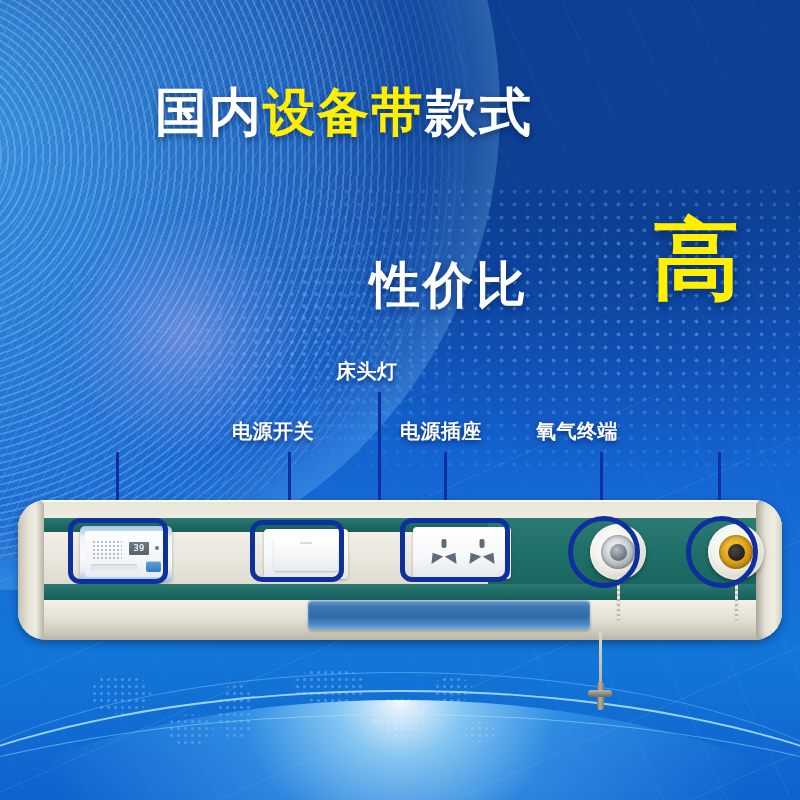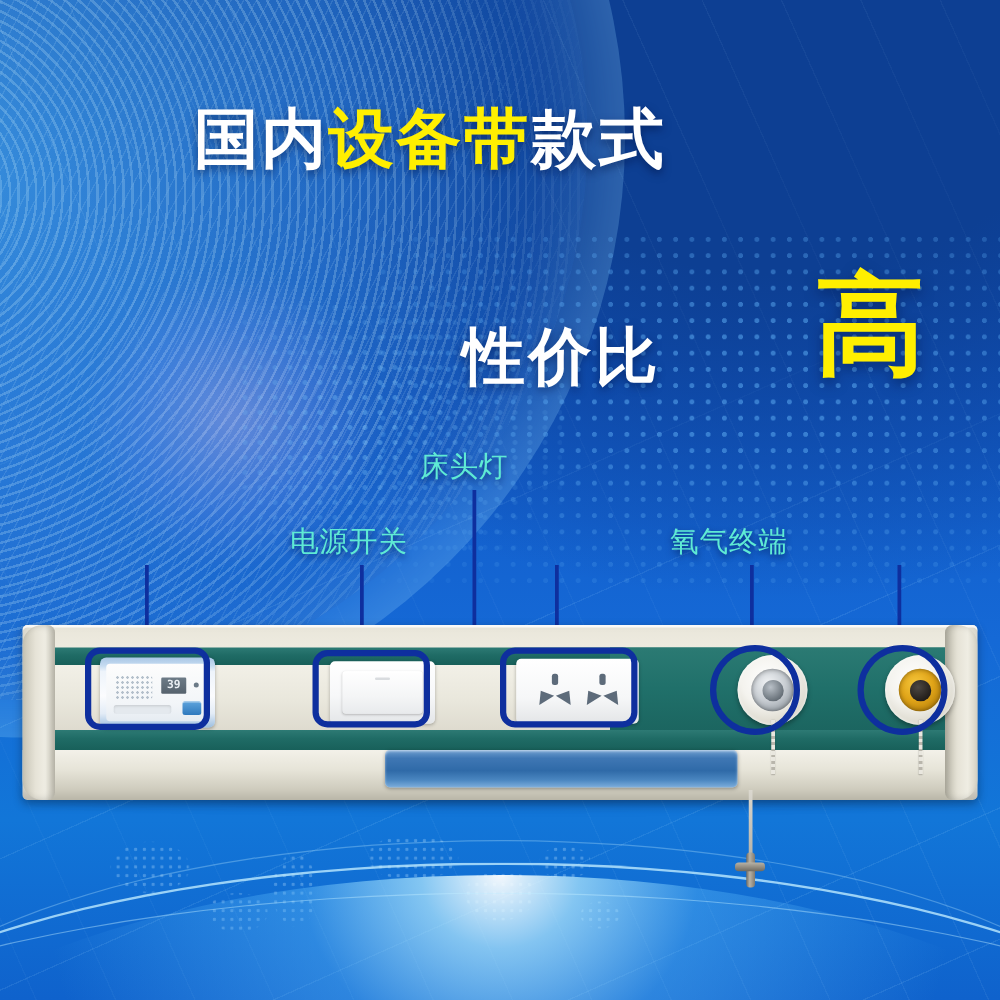--- a/index.html
+++ b/index.html
@@ -110,29 +110,29 @@
     text-shadow:0 3px 7px rgba(0,20,70,.55);}
   .hl-w{color:#ffffff;}
   .hl-y{color:#ffef00;}
   .hl-line2{position:absolute;left:0;top:82px;width:800px;}
   .hl-xjb{position:absolute;left:370px;top:84px;font-size:50px;font-weight:bold;color:#ffffff;
     letter-spacing:3px;text-shadow:0 3px 8px rgba(0,20,70,.55);}
   .hl-gao{position:absolute;left:652px;top:48px;font-size:88px;font-weight:bold;color:#ffef00;
     line-height:1;text-shadow:0 4px 10px rgba(0,20,70,.5);}
 
   
-  .callout{position:absolute;color:#5eead4;font-weight:normal;font-size:23px;white-space:nowrap;
+  .callout{position:absolute;color:#ffffff;font-weight:bold;font-size:20px;white-space:nowrap;
     text-shadow:0 2px 5px rgba(3,30,90,.75);letter-spacing:.5px;}
   .leader{position:absolute;width:3px;background:#0e2f9e;}
 
   
   .panel-wrap{position:absolute;left:18px;top:500px;width:764px;height:140px;}
   .panel-shadow{position:absolute;left:6px;top:118px;width:752px;height:20px;border-radius:50%;
     background:rgba(4,26,80,.45);filter:blur(7px);}
-  .panel{position:absolute;inset:0;border-radius:4px;overflow:hidden;
+  .panel{position:absolute;inset:0;border-radius:28px;overflow:hidden;
     background:linear-gradient(180deg,#e9e6da 0%,#efece1 16%,#e2dfd2 46%,#d9d6c8 62%,#c9c6b8 72%,#efeee6 88%,#dcd9cd 100%);
     box-shadow:inset 0 2px 0 rgba(255,255,255,.8), inset 0 -6px 12px rgba(0,0,0,.16), 0 3px 8px rgba(0,0,0,.3);
   }
   .endcap{position:absolute;top:0;width:26px;height:140px;
     background:linear-gradient(90deg,#c6c3b4 0%,#e6e3d7 40%,#efede3 70%,#d5d2c4 100%);}
   .endcap.l{left:0;border-radius:16px 6px 6px 16px;box-shadow:inset -3px 0 6px rgba(0,0,0,.18);}
   .endcap.r{right:0;border-radius:6px 16px 16px 6px;box-shadow:inset 3px 0 6px rgba(0,0,0,.18);}
   .stripe{position:absolute;left:26px;right:26px;height:14px;
     background:linear-gradient(180deg,#2d7a74 0%,#1f6b65 45%,#18605a 100%);}
   .stripe.top{top:18px;}
@@ -245,20 +245,21 @@
       <span class="hl-w">国内</span><span class="hl-y">设备带</span><span class="hl-w">款式</span>
     </div>
     <div class="hl-line2">
       <span class="hl-xjb">性价比</span>
       <span class="hl-gao">高</span>
     </div>
   </div>
 
   <div class="callout" style="left:232px;top:418px">电源开关</div>
   <div class="callout" style="left:336px;top:358px">床头灯</div>
+  <div class="callout" style="left:400px;top:418px">电源插座</div>
   <div class="callout" style="left:536px;top:418px">氧气终端</div>
 
   <div class="leader" style="left:116px;top:452px;height:66px"></div>
   <div class="leader" style="left:288px;top:452px;height:70px"></div>
   <div class="leader" style="left:378px;top:392px;height:222px"></div>
   <div class="leader" style="left:444px;top:452px;height:68px"></div>
   <div class="leader" style="left:600px;top:452px;height:74px"></div>
   <div class="leader" style="left:718px;top:452px;height:74px"></div>
 
   <div class="panel-wrap">

